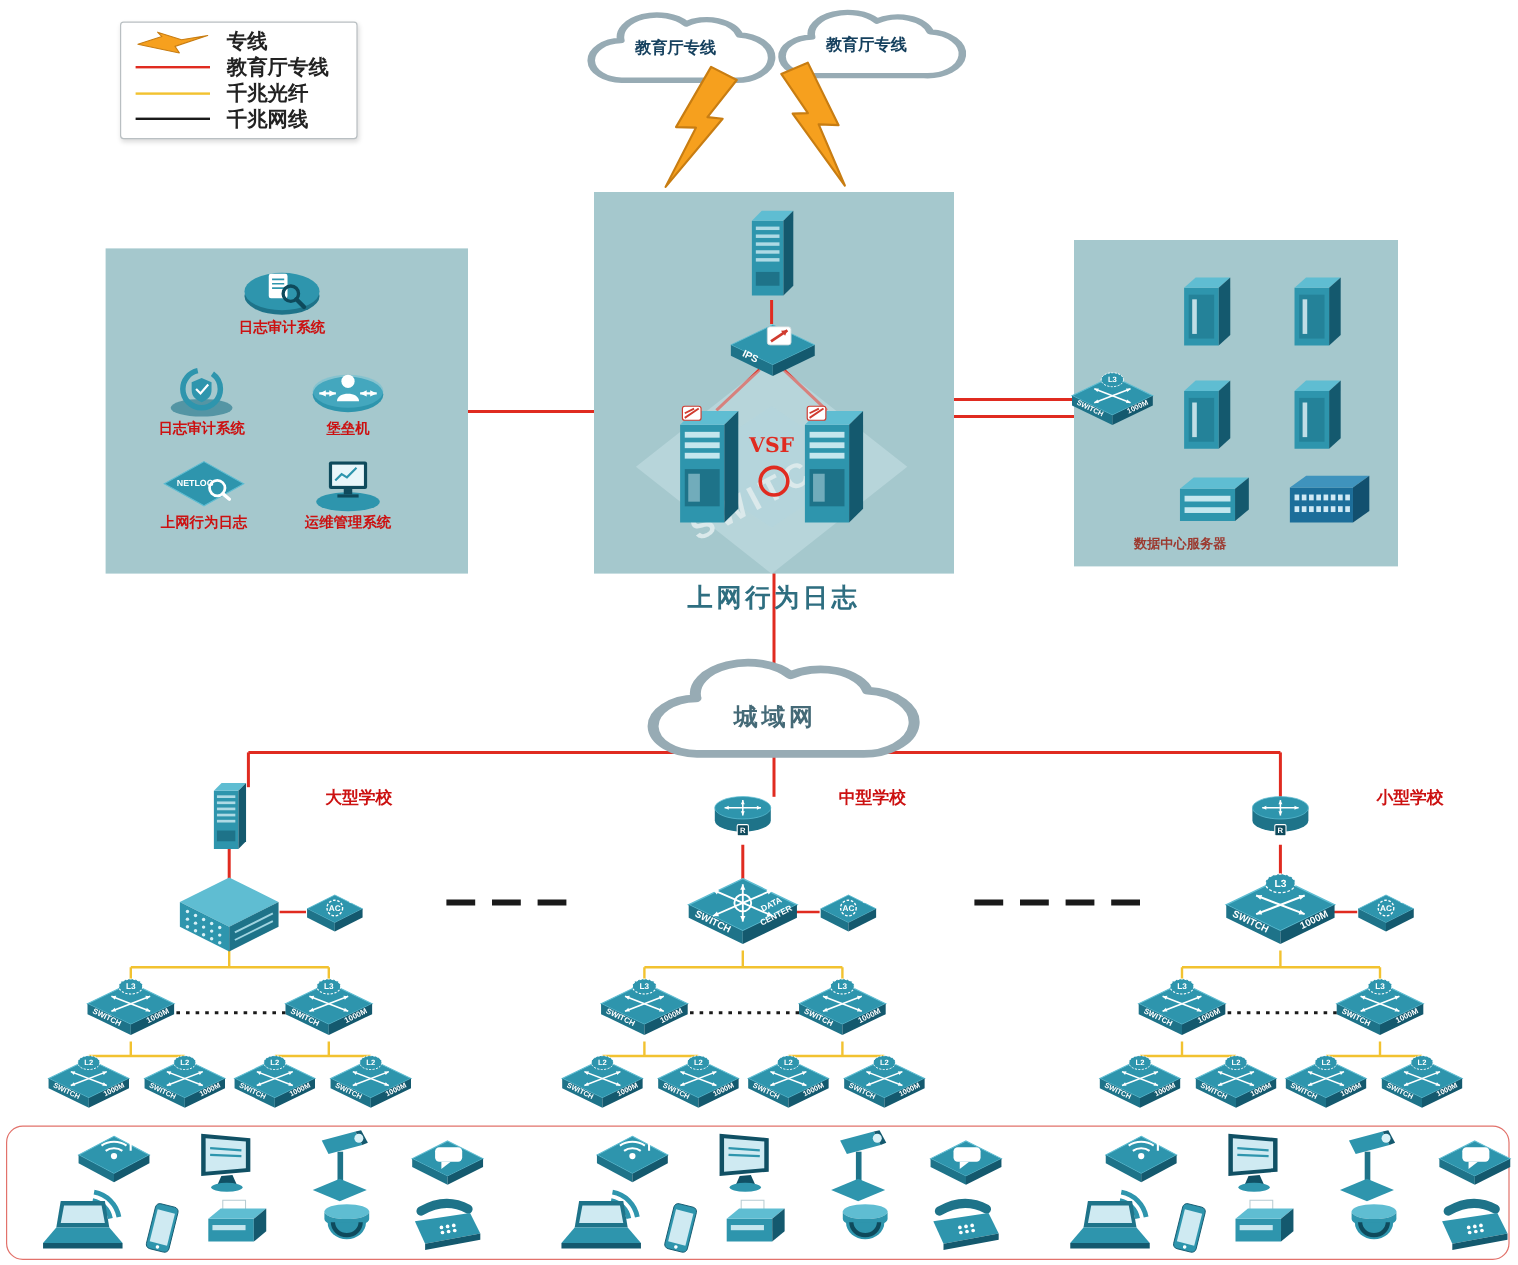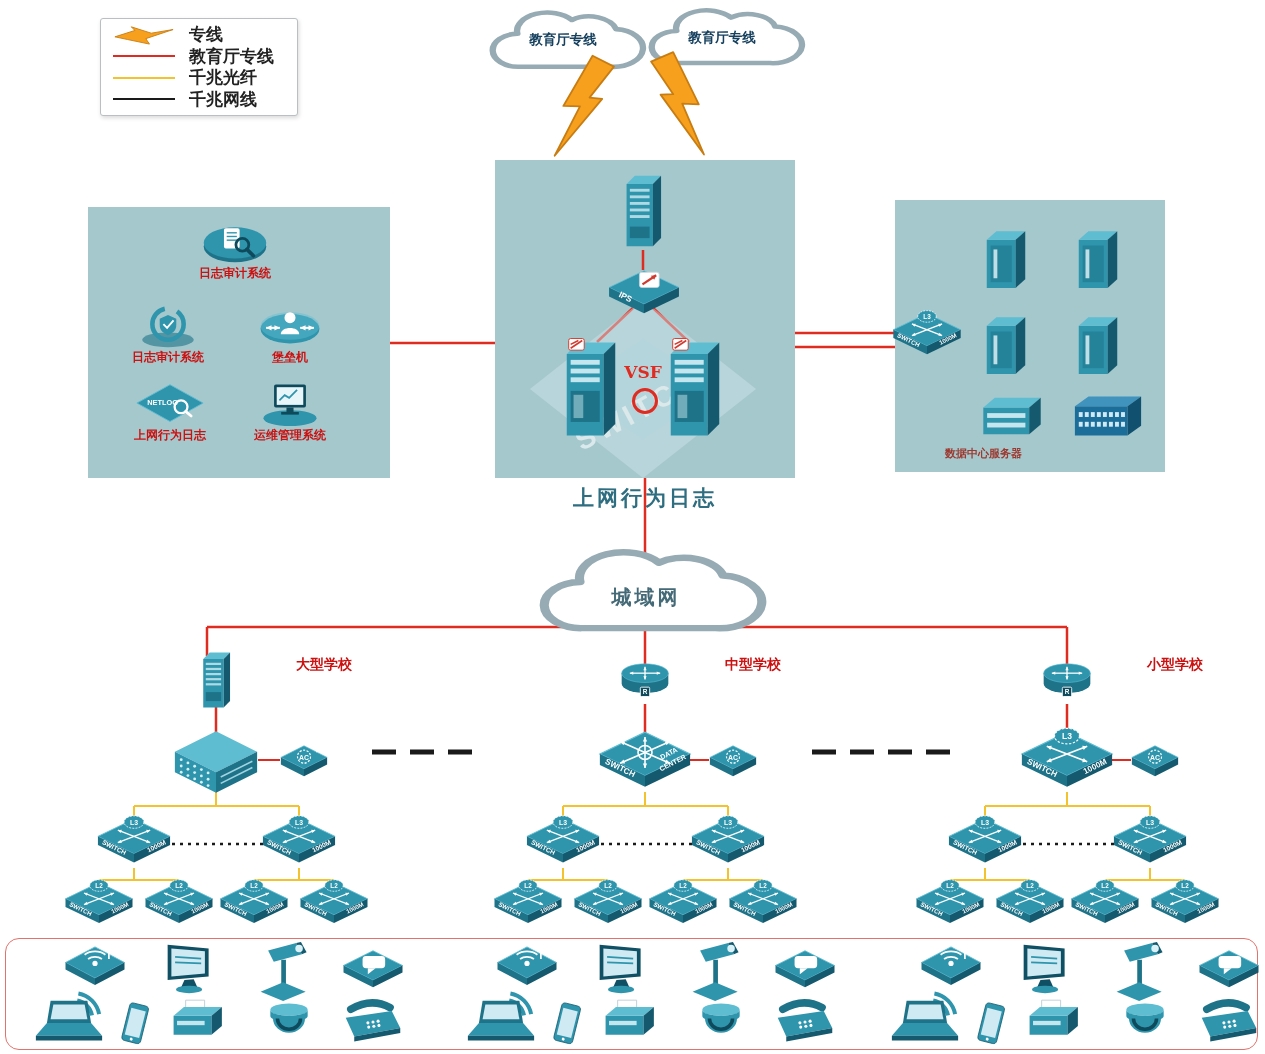--- a/index.html
+++ b/index.html
@@ -366,21 +366,21 @@
     <div class="rp-caption">数据中心服务器</div>
   </div>
 
   <div class="cloud cloud-lg" style="left:536px;top:546px;width:220px;height:95px">
     <span><svg viewBox="0 0 120 74" preserveAspectRatio="none">
           <path d="M25,64 a20,18 0 0 1 -1,-36 a24,20 0 0 1 43,-15 a22,18 0 0 1 35,10 a18,16 0 0 1 -4,41 z" fill="#fff" stroke="#97abb4" stroke-width="5" stroke-linejoin="round"></path>
         </svg></span>
     <span class="cloud-txt">城域网</span>
   </div>
 
-  <div class="school" style="left:54px">
+  <div class="school" style="left:29px">
     <svg class="school-wires" viewBox="0 0 322 300">
       <line class="w-red" x1="162" y1="56" x2="162" y2="88"></line>
       <line class="w-red-thin" x1="204" y1="112" x2="226" y2="112"></line>
       <line class="w-yel" x1="162" y1="144" x2="162" y2="158"></line>
       <line class="w-yel" x1="80" y1="158" x2="245" y2="158"></line>
       <line class="w-yel" x1="80" y1="158" x2="80" y2="174"></line>
       <line class="w-yel" x1="245" y1="158" x2="245" y2="174"></line>
       <line class="w-yel" x1="80" y1="220" x2="80" y2="232"></line>
       <line class="w-yel" x1="245" y1="220" x2="245" y2="232"></line>
       <line class="w-yel" x1="45" y1="232" x2="125" y2="232"></line>
@@ -539,21 +539,21 @@
           <polygon points="36,46 40.5,41.3 42.5,46.5" fill="#fff"></polygon>
           <polygon points="88,26 83.5,30.7 81.5,25.5" fill="#fff"></polygon>
           <ellipse cx="62" cy="13" rx="16" ry="10" fill="#2e95ad" stroke="#fff" stroke-width="1.4" stroke-dasharray="3 2"></ellipse>
           <text x="62" y="17" text-anchor="middle" font-size="11" font-weight="bold" fill="#fff">L2</text>
           <text x="10" y="48" transform="rotate(26 10 48)" font-size="10.5" font-weight="bold" fill="#fff">SWITCH</text>
           <text x="114" y="48" transform="rotate(-26 114 48)" font-size="10.5" font-weight="bold" fill="#fff" text-anchor="end">1000M</text>
         </svg>
       </div>
   </div>
 
-  <div class="school" style="left:483px">
+  <div class="school" style="left:457px">
     <svg class="school-wires" viewBox="0 0 322 300">
       <line class="w-red" x1="162" y1="56" x2="162" y2="88"></line>
       <line class="w-red-thin" x1="204" y1="112" x2="226" y2="112"></line>
       <line class="w-yel" x1="162" y1="144" x2="162" y2="158"></line>
       <line class="w-yel" x1="80" y1="158" x2="245" y2="158"></line>
       <line class="w-yel" x1="80" y1="158" x2="80" y2="174"></line>
       <line class="w-yel" x1="245" y1="158" x2="245" y2="174"></line>
       <line class="w-yel" x1="80" y1="220" x2="80" y2="232"></line>
       <line class="w-yel" x1="245" y1="220" x2="245" y2="232"></line>
       <line class="w-yel" x1="45" y1="232" x2="125" y2="232"></line>

